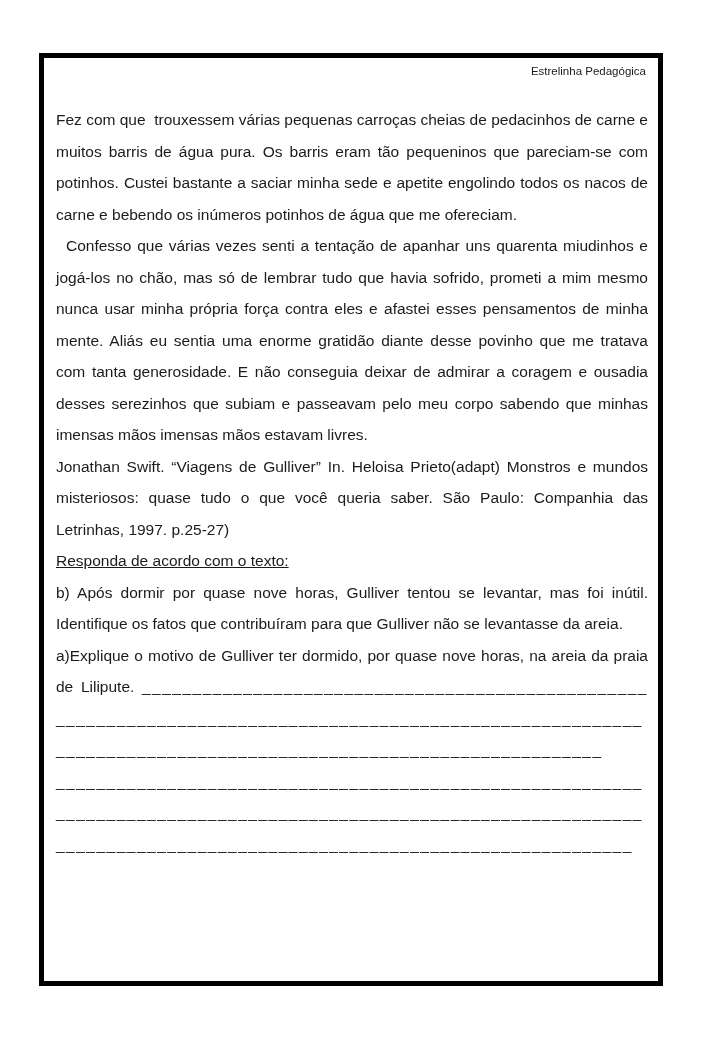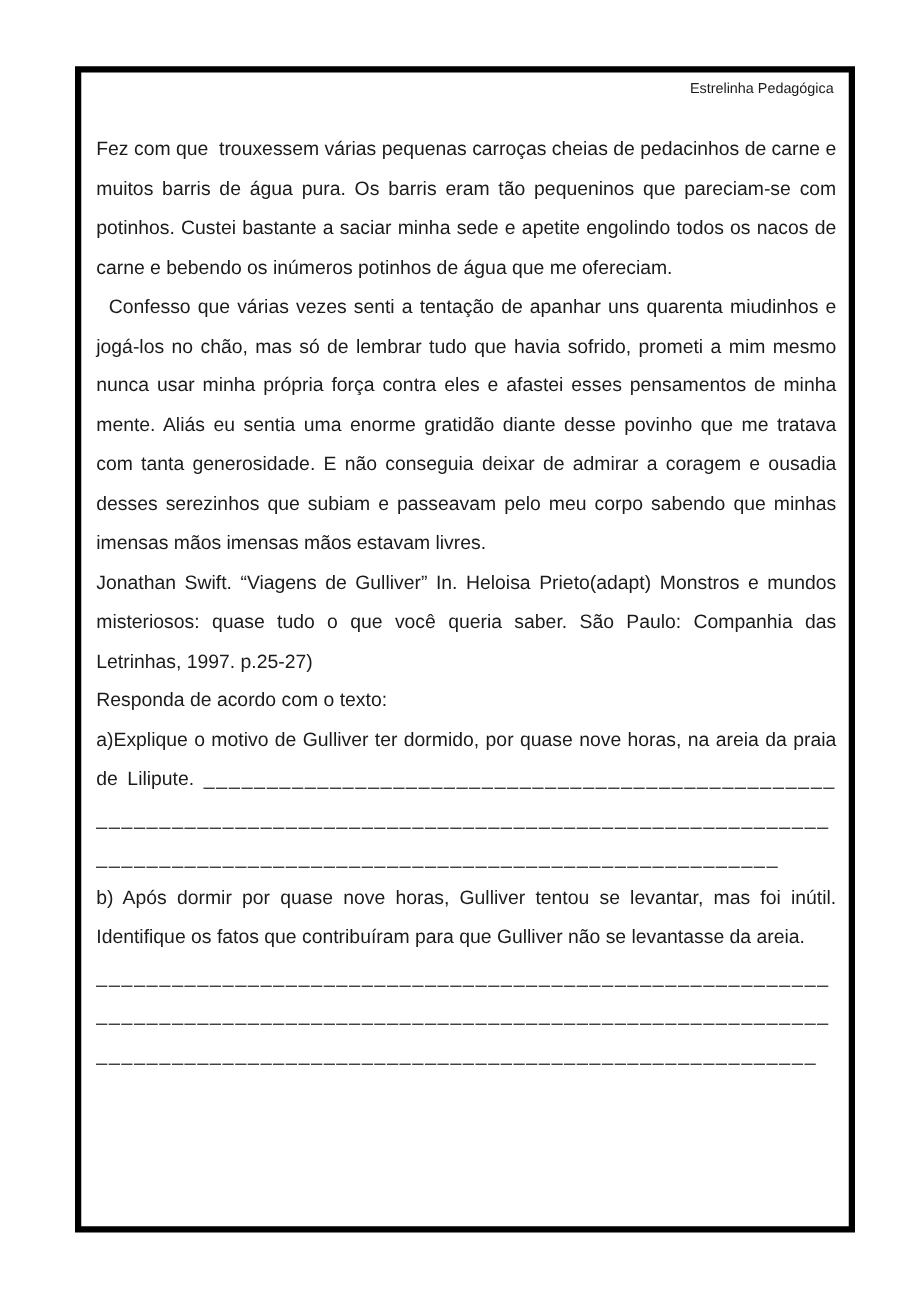--- a/index.html
+++ b/index.html
@@ -11,21 +11,21 @@
   }
   .sheet {
     position: relative;
     width: 720px;
     height: 1040px;
     background: #ffffff;
     overflow: hidden;
   }
   .frame {
     position: absolute;
-    left: 60px;
+    left: 39px;
     top: 53px;
     width: 624px;
     height: 933px;
     border: 5px solid #000000;
     box-sizing: border-box;
     padding: 2px 10px 10px 12px;
     background: #ffffff;
   }
   .brand {
     text-align: right;
@@ -50,20 +50,21 @@
   .citation {
     margin: 0;
     font-size: 12px;
     line-height: 26px;
     text-align: right;
   }
   .instruction {
     margin: 0;
     font-size: 15.5px;
     line-height: 31.5px;
+    text-decoration: underline;
   }
   .question {
     margin: 0;
     font-size: 15.5px;
     line-height: 31.5px;
     text-align: justify;
   }
   .blank {
     letter-spacing: 1.5px;
     word-break: break-all;
@@ -87,21 +88,21 @@
 
     <div class="passage">
       <p>Fez com que  trouxessem várias pequenas carroças cheias de pedacinhos de carne e muitos barris de água pura. Os barris eram tão pequeninos que pareciam-se com potinhos. Custei bastante a saciar minha sede e apetite engolindo todos os nacos de carne e bebendo os inúmeros potinhos de água que me ofereciam.</p>
       <p class="indent">Confesso que várias vezes senti a tentação de apanhar uns quarenta miudinhos e jogá-los no chão, mas só de lembrar tudo que havia sofrido, prometi a mim mesmo nunca usar minha própria força contra eles e afastei esses pensamentos de minha mente. Aliás eu sentia uma enorme gratidão diante desse povinho que me tratava com tanta generosidade. E não conseguia deixar de admirar a coragem e ousadia desses serezinhos que subiam e passeavam pelo meu corpo sabendo que minhas imensas mãos imensas mãos estavam livres.</p>
       <p class="citation">Jonathan Swift. “Viagens de Gulliver” In. Heloisa Prieto(adapt) Monstros e mundos misteriosos: quase tudo o que você queria saber. São Paulo: Companhia das Letrinhas, 1997. p.25-27)</p>
     </div>
 
     <div class="questions">
       <p class="instruction">Responda de acordo com o texto:</p>
 
+      <p class="question"><span>b) Após dormir por quase nove horas, Gulliver tentou se levantar, mas foi inútil. Identifique os fatos que contribuíram para que Gulliver não se levantasse da areia.</span></p>
+
       <p class="question"><span>a)Explique o motivo de Gulliver ter dormido, por quase nove horas, na areia da praia de Lilipute. </span><span class="blank">__________________________________________________________________________________________________________________________________________________________________</span></p>
-
-      <p class="question"><span>b) Após dormir por quase nove horas, Gulliver tentou se levantar, mas foi inútil. Identifique os fatos que contribuíram para que Gulliver não se levantasse da areia.</span></p>
 
       <p class="blank-block blank">_____________________________________________________________________________________________________________________________________________________________________________</p>
     </div>
 
   </div>
 </div>
 
 </body></html>

